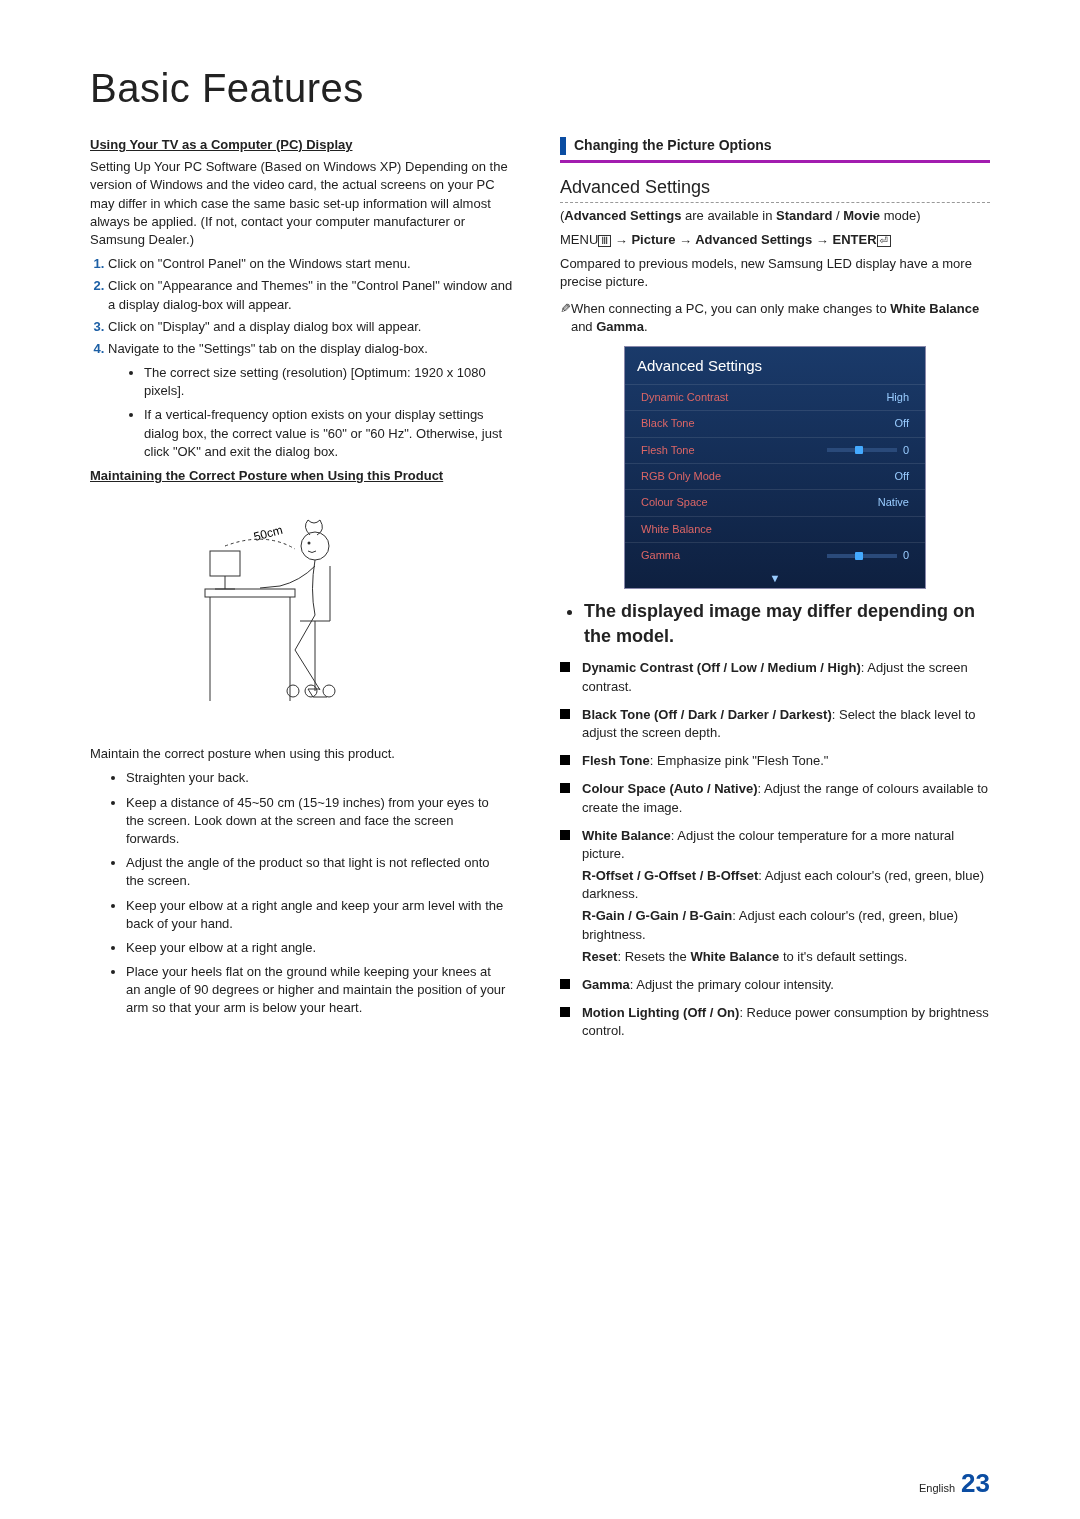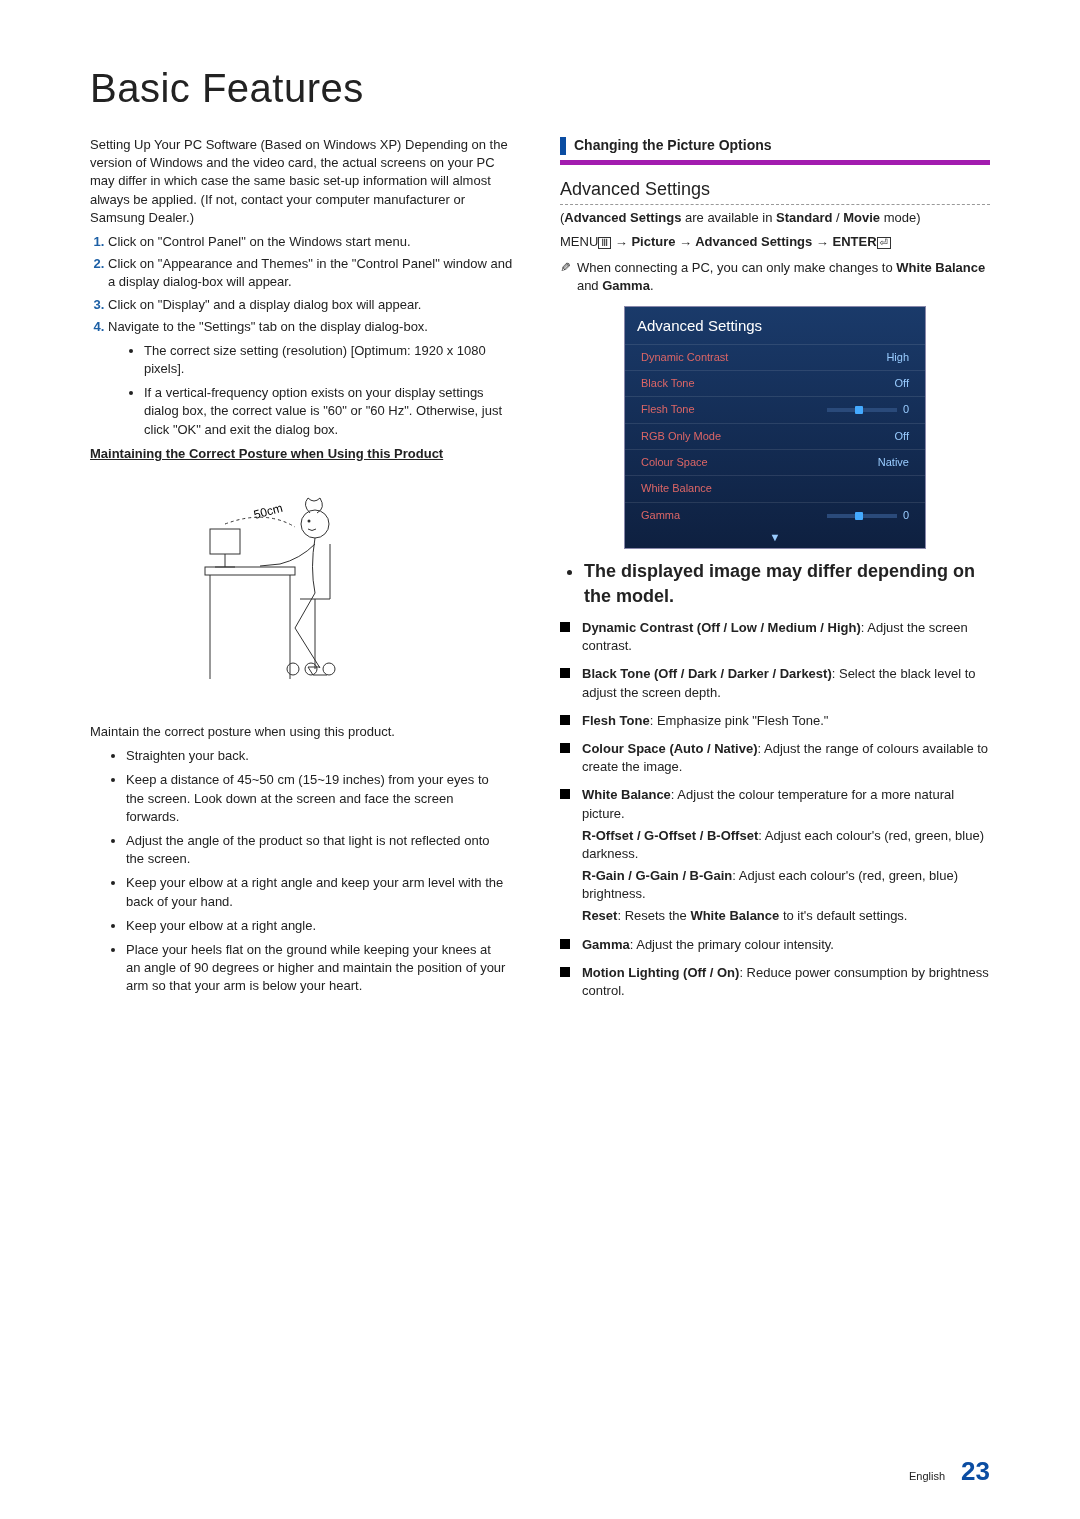--- a/index.html
+++ b/index.html
@@ -39,30 +39,30 @@
   ul.bullets { list-style: disc; padding-left: 24px; margin: 6px 12px; }
   ul.bullets > li { margin-bottom: 6px; }
   ul.squares { list-style: none; padding-left: 0; margin: 8px 0;}
   ul.squares > li { position: relative; padding-left: 22px; margin-bottom: 10px;}
   ul.squares > li::before {
     content: ""; position: absolute; left: 0; top: 3px;
     width: 10px; height: 10px; background: #000;
   }
   .section-bar {
     display: flex; align-items: center; gap: 8px;
-    border-bottom: 5px solid #a21caf; padding-bottom: 4px; margin-bottom: 12px;
+    border-bottom: 3px solid #a21caf; padding-bottom: 4px; margin-bottom: 12px;
   }
   .section-bar .blue-bar { width: 6px; height: 18px; background: #0b4da2;}
   .section-bar .label { font-weight: bold; font-size: 14px; }
   .h3 {
     font-size: 18px; font-weight: 500; margin: 10px 0 4px 0;
     border-bottom: 1px dashed #999; padding-bottom: 2px;
   }
   .note {
-    display: flex; gap: 6px; margin: 8px 0; font-size: 13px;
+    display: flex; margin: 8px 0; font-size: 13px;
   }
   .note-icon::before {
     content: "✎"; transform: scaleX(-1); display:inline-block;
   }
   .menu-screenshot {
     width: 300px; margin: 10px auto; background: linear-gradient(#1a3a6a, #0e2040);
     color: #fff; font-size: 11px; border: 1px solid #88a;
   }
   .menu-header {
     padding: 8px 12px; font-size: 15px; font-weight: 300;
@@ -82,37 +82,38 @@
     background:#4af; border-radius:1px;
   }
   .menu-arrow { text-align:center; color:#9cf; padding:2px 0;}
   .posture-figure {
     width: 240px; height: 240px; margin: 6px auto 14px; border:0;
     display:flex; align-items:center; justify-content:center;
   }
   .bold { font-weight: bold; }
   .bullet-note { list-style: disc; padding-left: 24px; margin: 4px 0 10px 0; font-size: 18px;}
   .footer {
-    position: absolute; right: 90px; bottom: 30px; display:flex; align-items:baseline; gap:16px;
+    position: absolute; right: 90px; bottom: 18px; display:flex; align-items:baseline; gap:6px;
   }
   .footer .lang { font-size: 11px;}
   .footer .pnum { font-size: 26px; font-weight: bold; color:#0b4da2;}
   .icon-box {
     display:inline-block; border:1px solid #333; padding:0 2px; font-size:10px;
     vertical-align: middle; line-height:1;
   }
 </style>
 </head>
 <body>
 
 <div class="page-title">Basic Features</div>
 
 <div class="columns">
 
   <div class="col">
+    <div class="sub-heading">Using Your TV as a Computer (PC) Display</div>
     <p>Setting Up Your PC Software (Based on Windows XP) Depending on the version of Windows and the video card, the actual screens on your PC may differ in which case the same basic set-up information will almost always be applied. (If not, contact your computer manufacturer or Samsung Dealer.)</p>
 
     <ol class="numbered">
       <li>Click on "Control Panel" on the Windows start menu.</li>
       <li>Click on "Appearance and Themes" in the "Control Panel" window and a display dialog-box will appear.</li>
       <li>Click on "Display" and a display dialog box will appear.</li>
       <li>
         <span>Navigate to the "Settings" tab on the display dialog-box.</span>
         <ul class="bullets">
           <li>The correct size setting (resolution) [Optimum: 1920 x 1080 pixels].</li>
@@ -170,20 +171,21 @@
     <div class="h3">Advanced Settings</div>
 
     <p>
       <span>(</span><span class="bold">Advanced Settings</span><span> are available in </span><span class="bold">Standard</span><span> / </span><span class="bold">Movie</span><span> mode)</span>
     </p>
 
     <p>
       <span>MENU</span><span class="icon-box">Ⅲ</span><span class="bold"> → Picture → Advanced Settings → ENTER</span><span class="icon-box">⏎</span>
     </p>
 
+    <p>Compared to previous models, new Samsung LED display have a more precise picture.</p>
 
     <div class="note">
       <span class="note-icon"></span>
       <span>
         <span>When connecting a PC, you can only make changes to </span><span class="bold">White Balance</span><span> and </span><span class="bold">Gamma</span><span>.</span>
       </span>
     </div>
 
     <div class="menu-screenshot">
       <div class="menu-header">Advanced Settings</div>

